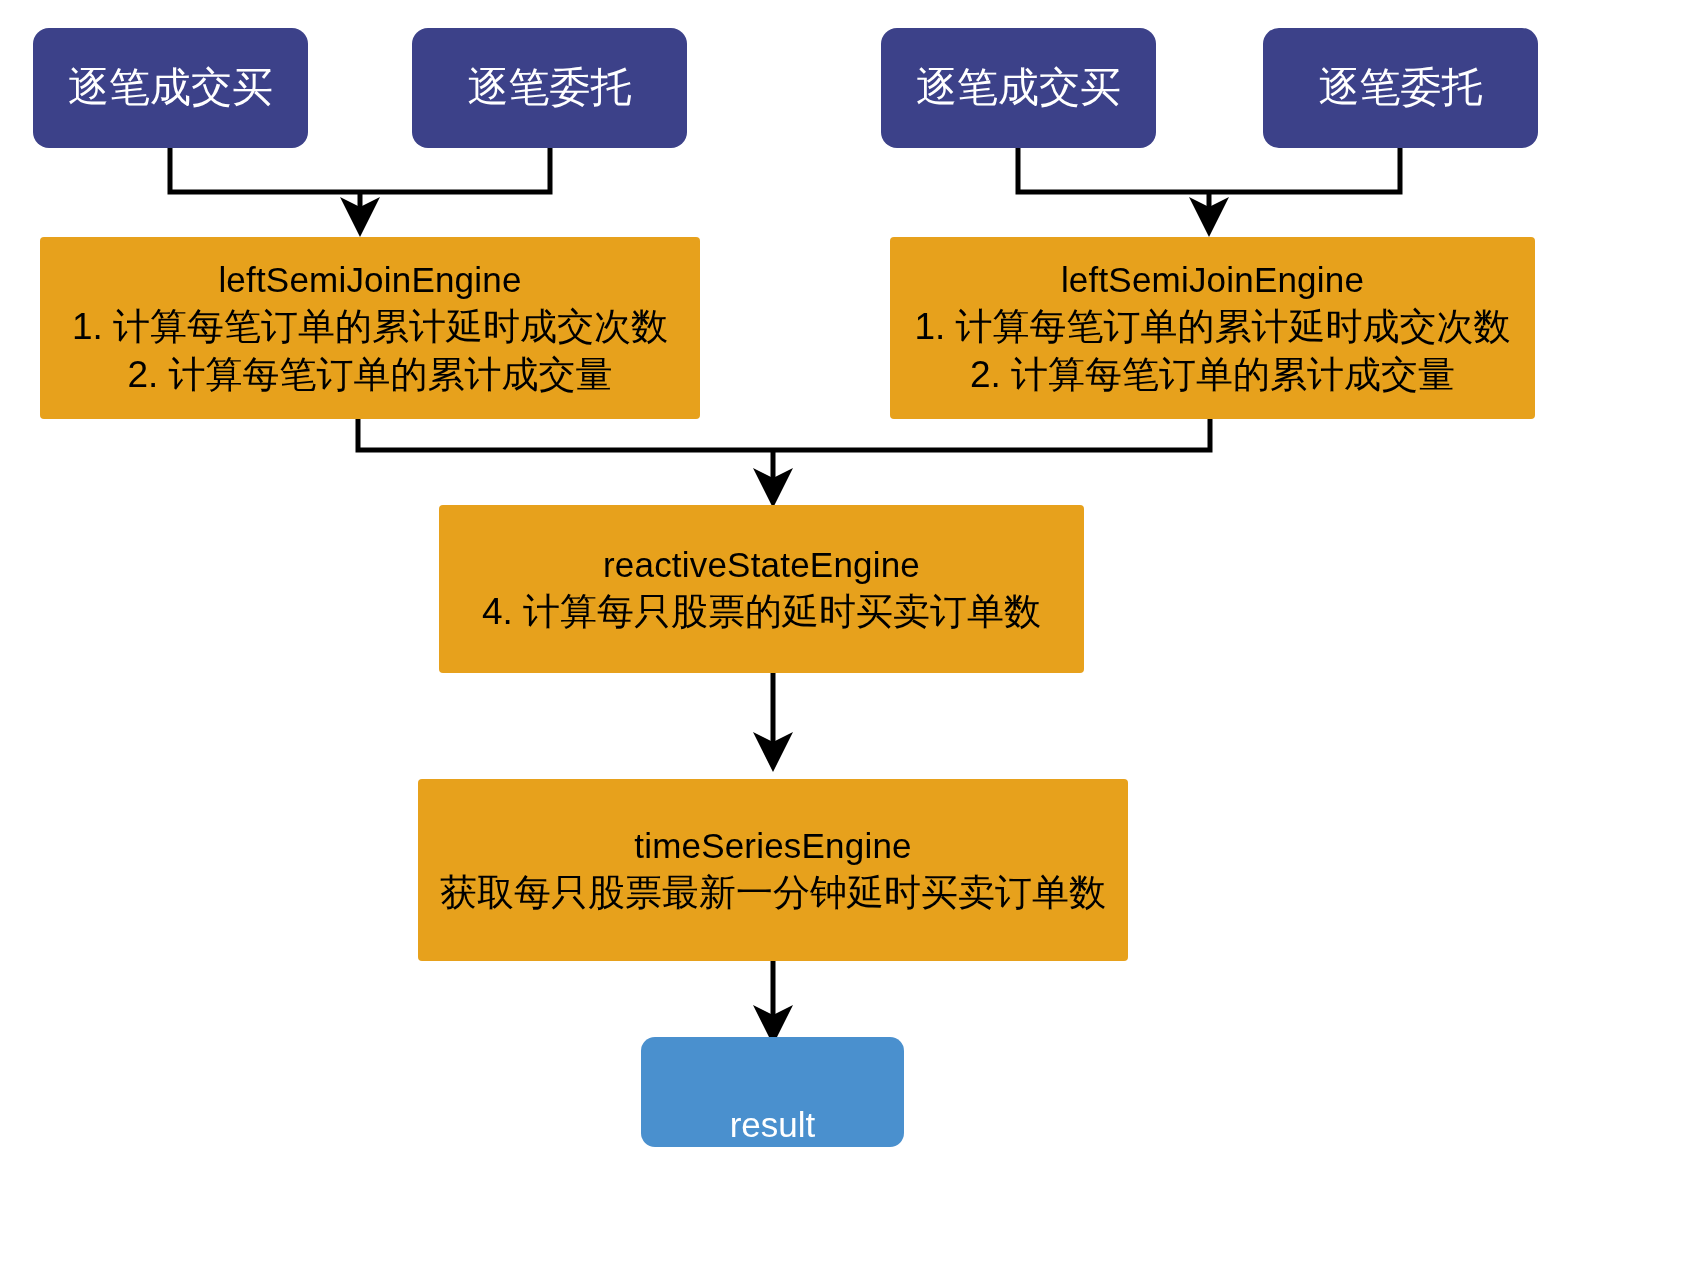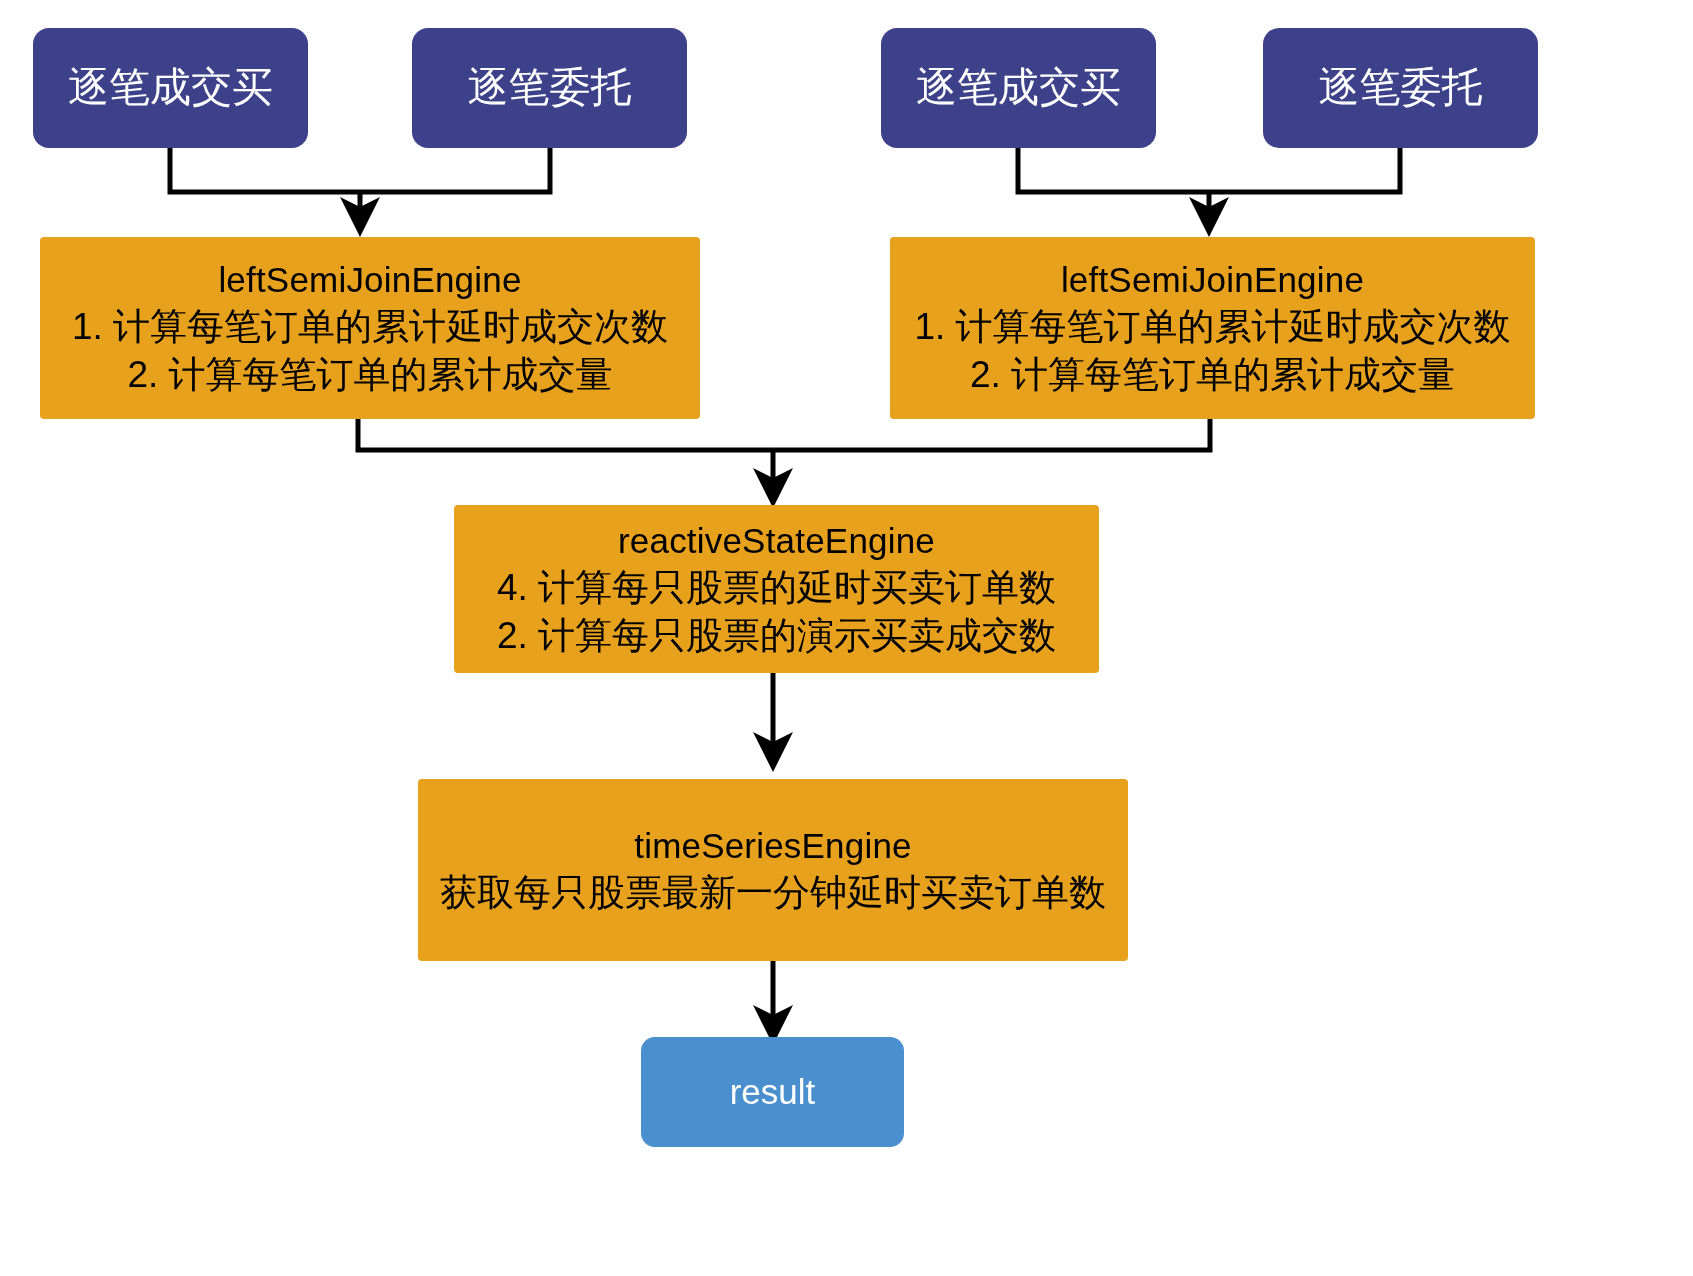--- a/index.html
+++ b/index.html
@@ -120,28 +120,27 @@
     <span class="line">1. 计算每笔订单的累计延时成交次数</span>
     <span class="line">2. 计算每笔订单的累计成交量</span>
   </div>
 
   <div class="node node-engine" style="left:890px; top:237px; width:645px; height:182px;">
     <span class="line title">leftSemiJoinEngine</span>
     <span class="line">1. 计算每笔订单的累计延时成交次数</span>
     <span class="line">2. 计算每笔订单的累计成交量</span>
   </div>
 
-  <div class="node node-engine" style="left:454px; top:505px; width:645px; height:168px;">
+  <div class="node node-engine" style="left:439px; top:505px; width:645px; height:168px;">
     <span class="line title">reactiveStateEngine</span>
     <span class="line">4. 计算每只股票的延时买卖订单数</span>
-    <span class="line">2. 计算每只股票的演示买卖成交数</span>
   </div>
 
   <div class="node node-engine" style="left:418px; top:767px; width:710px; height:182px;margin-top:12px;">
     <span class="line title">timeSeriesEngine</span>
     <span class="line">获取每只股票最新一分钟延时买卖订单数</span>
   </div>
 
-  <div class="node node-result" style="left:641px; top:1037px; width:263px; height:110px;">
+  <div class="node node-result" style="left:641px; top:1037px; width:263px; height:110px;justify-content:flex-end;">
     <span class="line">result</span>
   </div>
 
 </div>
 
 </body></html>

